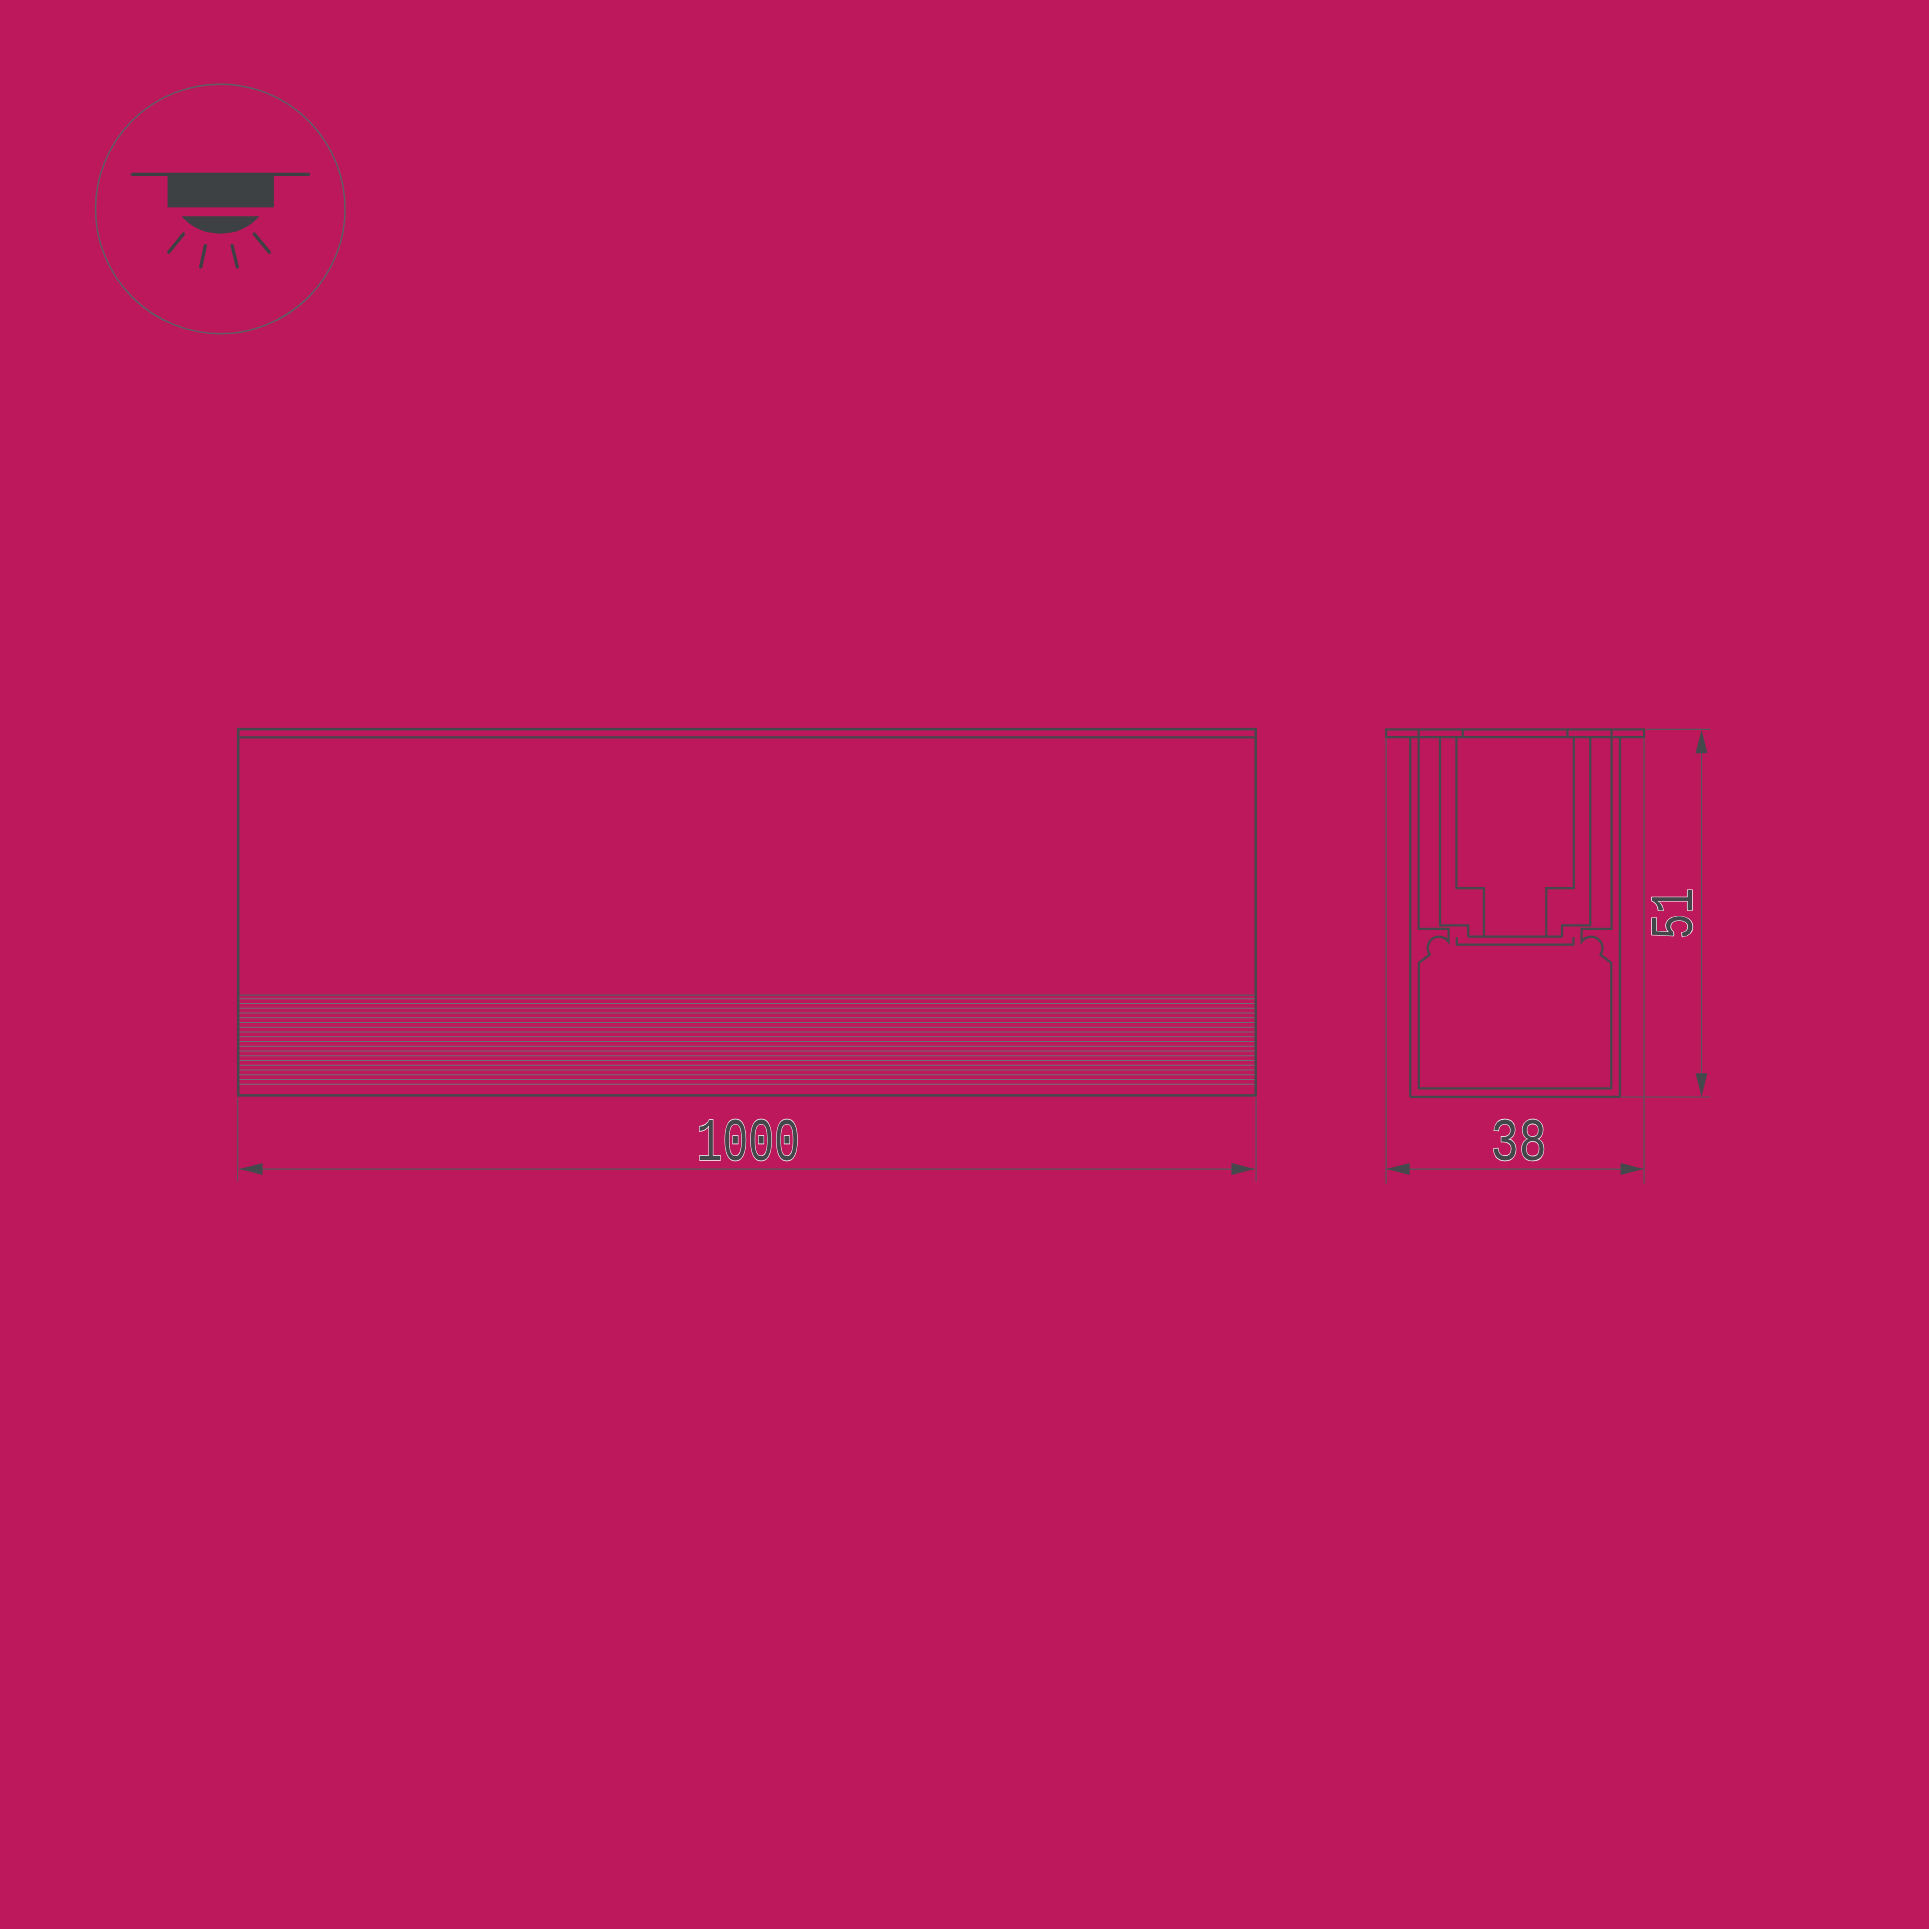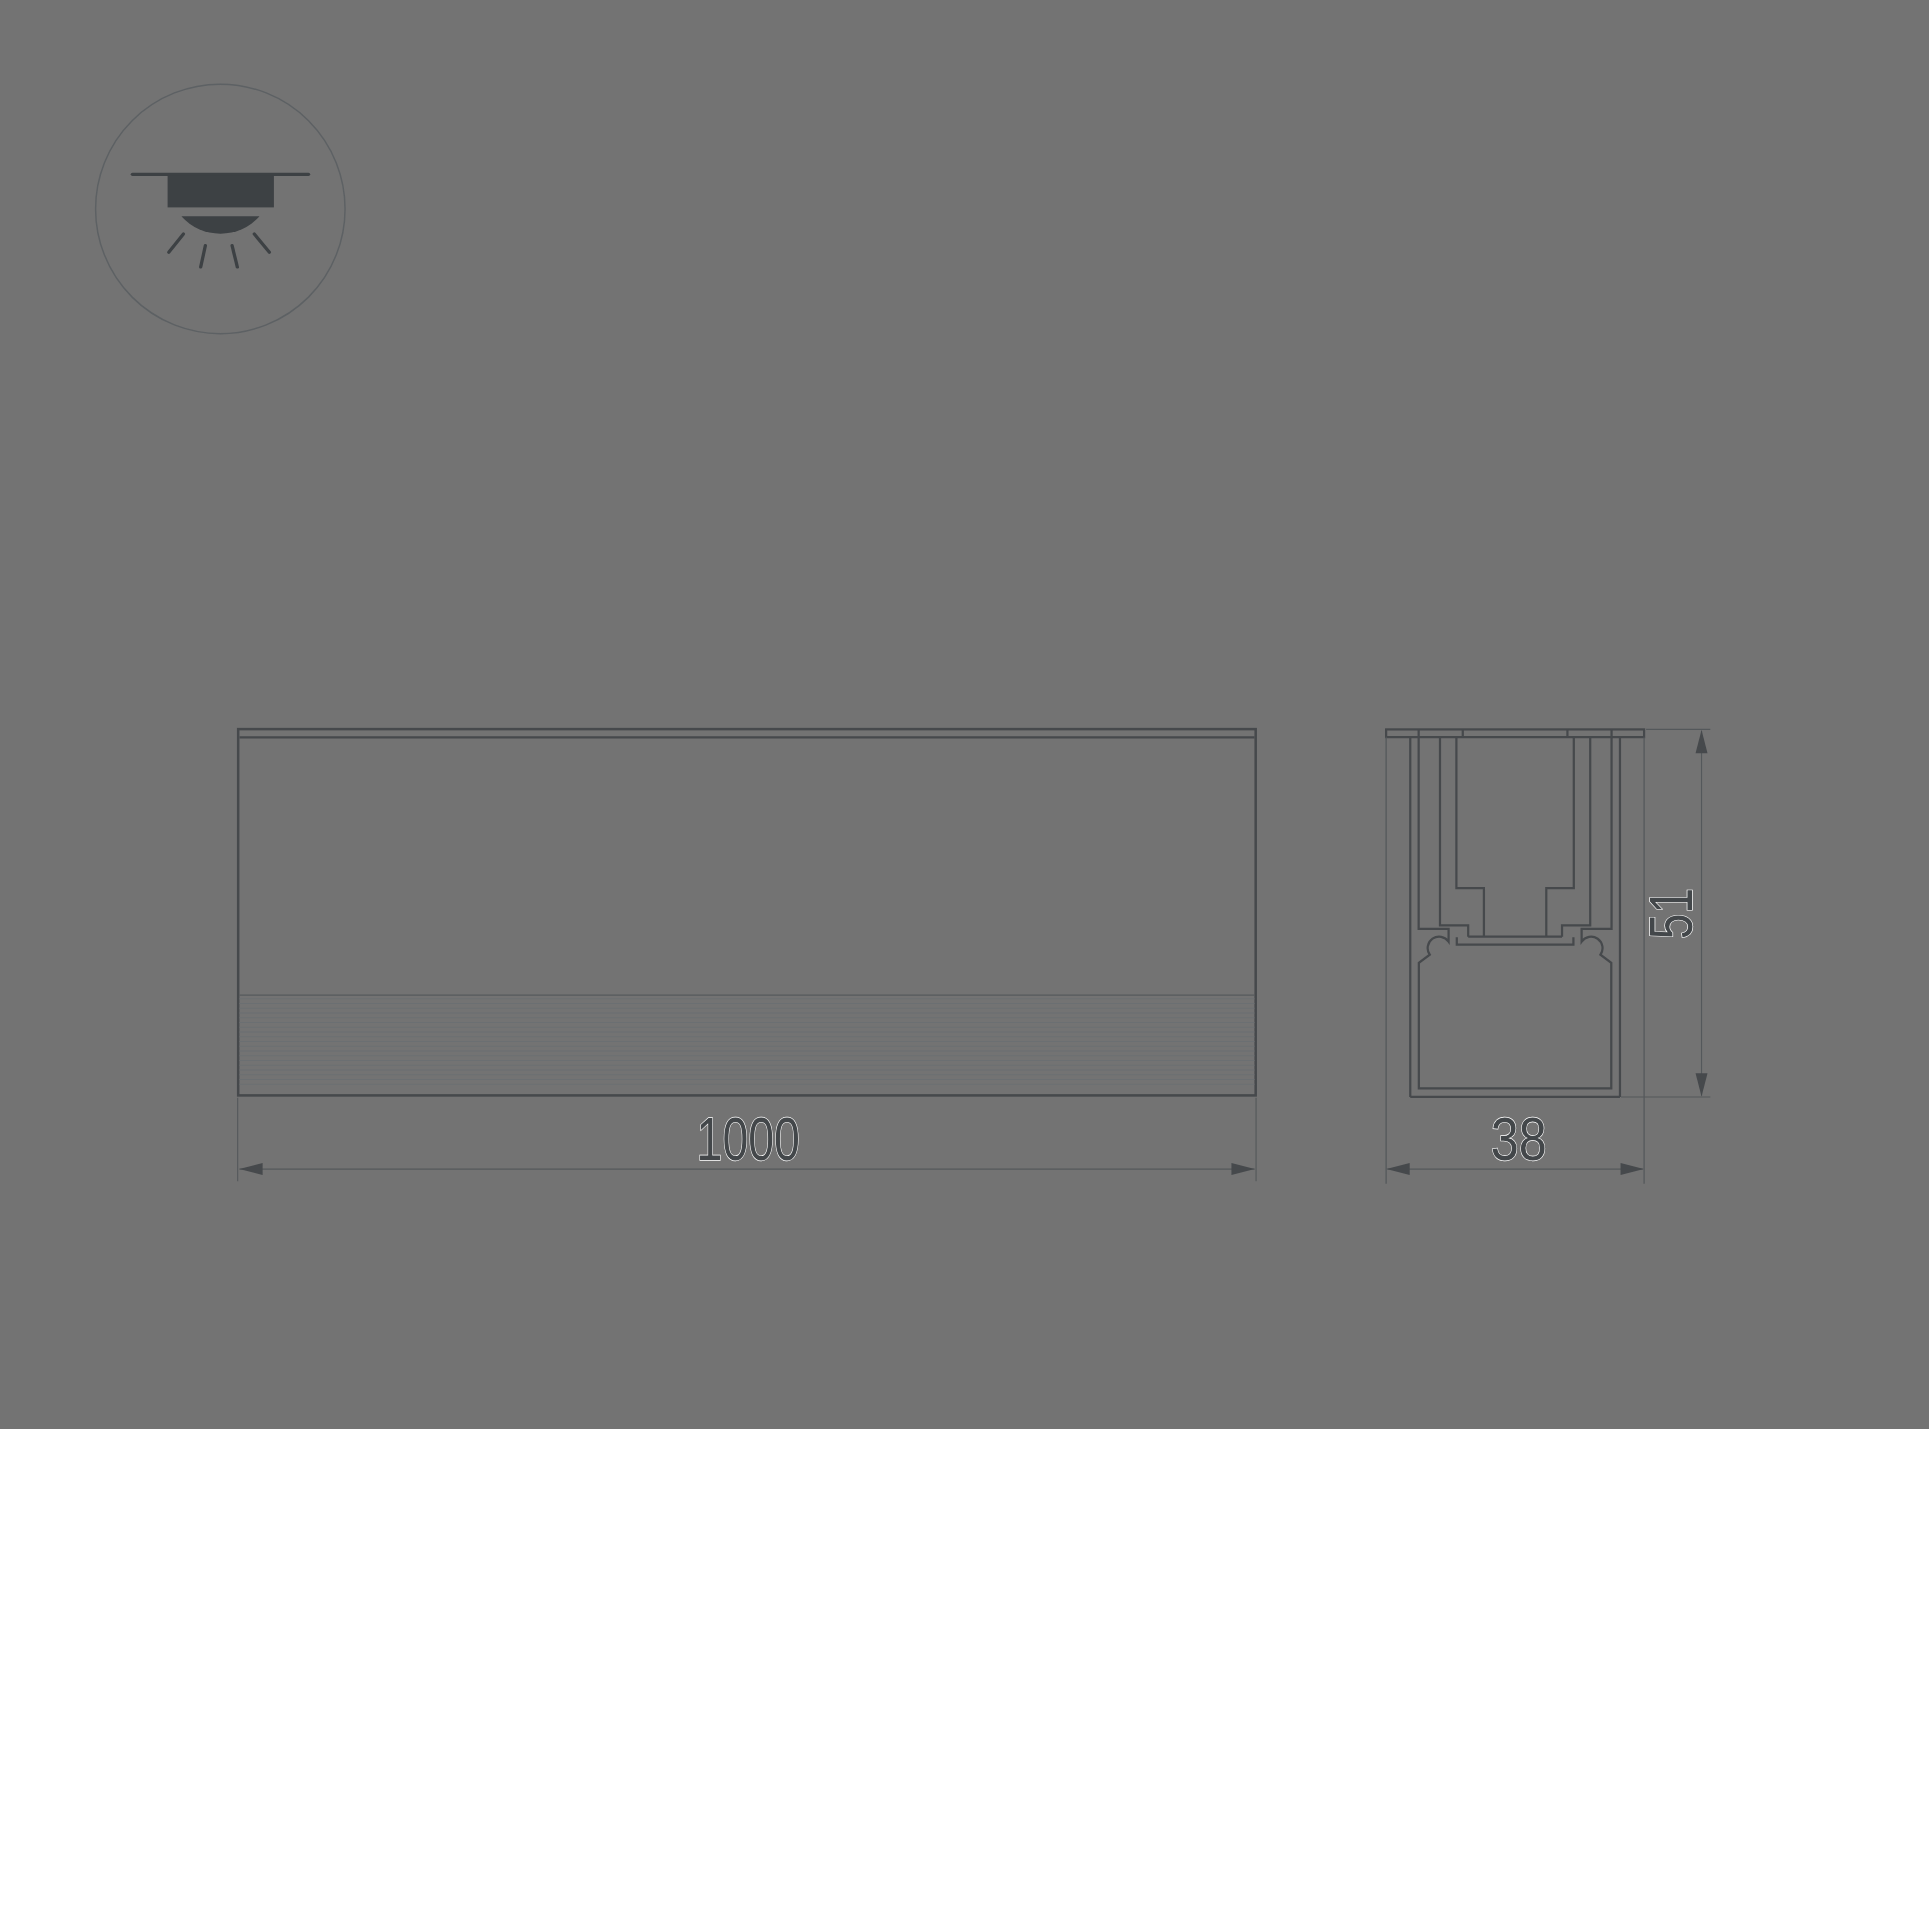--- a/index.html
+++ b/index.html
@@ -1,16 +1,16 @@
 <!DOCTYPE html>
 <html><head>
 <meta charset="utf-8">
 <style>
   html,body{margin:0;padding:0;background:#ffffff;}
-  #page{width:1929px;height:1429px;background:#737373;position:relative;font-family:Liberation Sans, sans-serif;}
+  #page{width:1929px;height:1929px;background:#be185d;position:relative;font-family:Liberation Mono, monospace;}
   svg{display:block;}
 </style>
 </head>
 <body>
 <div id="page">
 <svg width="1929" height="1929" viewBox="0 0 1998 1998" xmlns="http://www.w3.org/2000/svg">
 
   <g id="icon">
 
     <circle cx="228.2" cy="216.4" r="129.2" fill="none" stroke="#5d6164" stroke-width="1.5"></circle>

